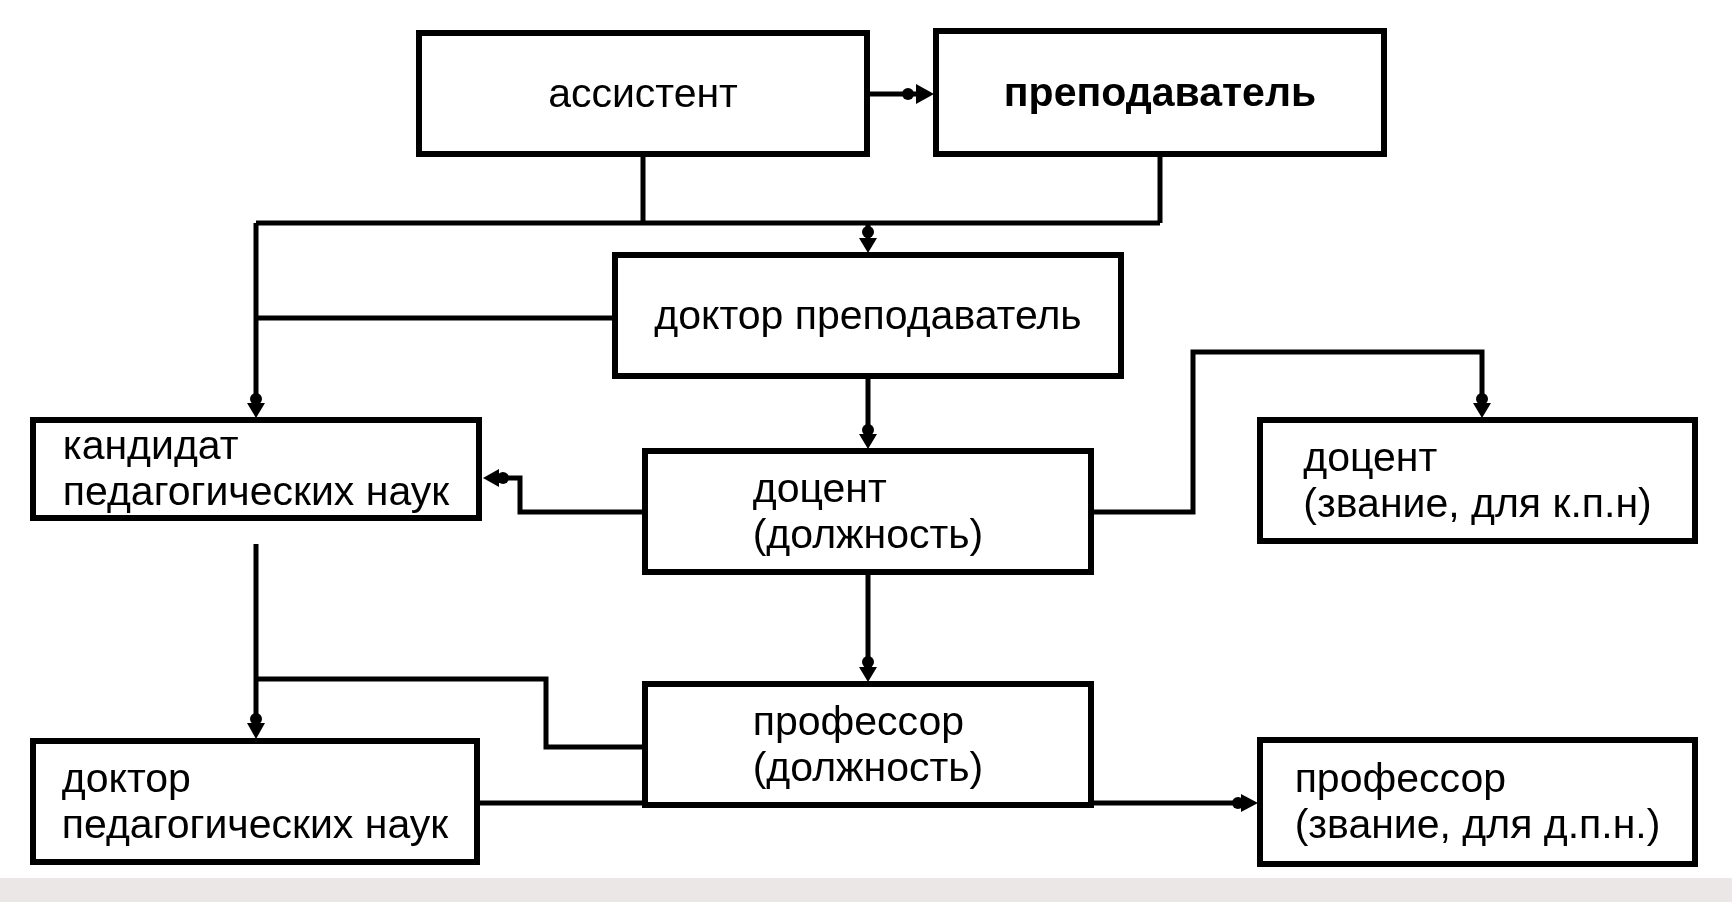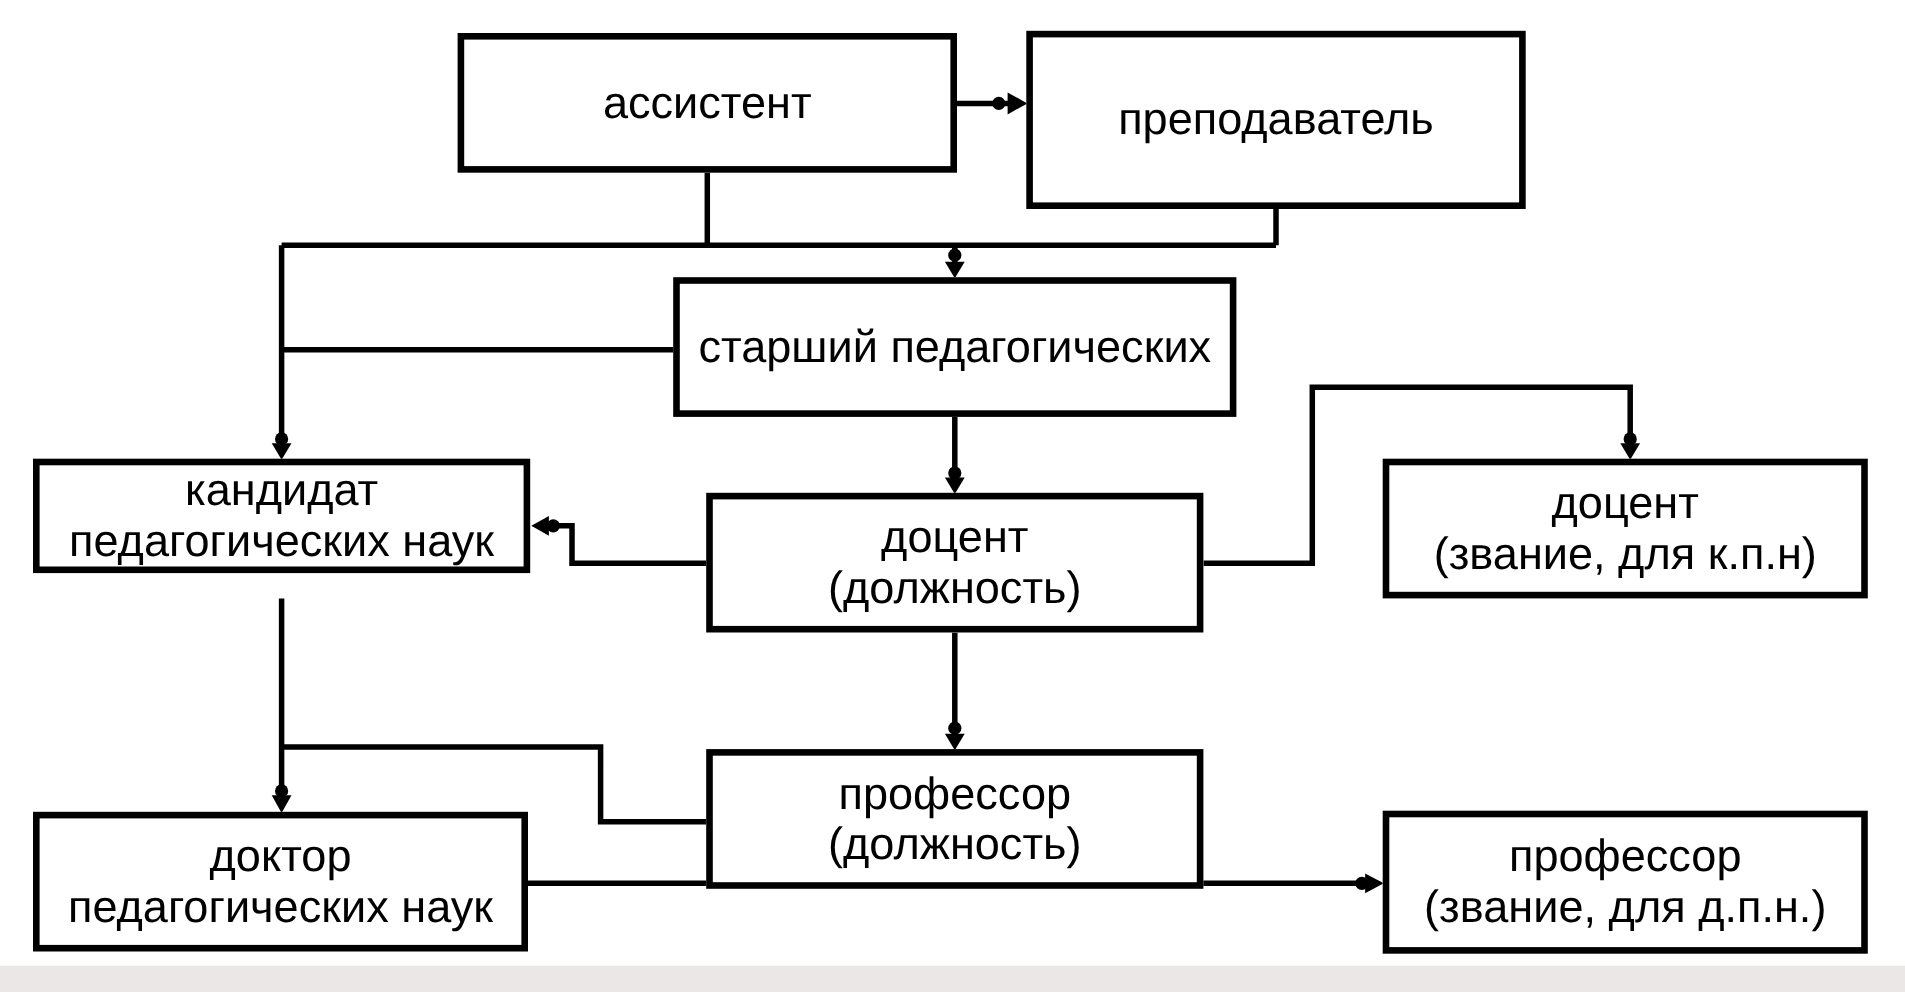--- a/index.html
+++ b/index.html
@@ -12,21 +12,20 @@
   }
   .connector-layer{position:absolute;left:0;top:0;width:1732px;height:902px;}
   .node{
     position:absolute;
     box-sizing:border-box;
     border:6px solid #000;
     background:#fff;
     display:flex;
     align-items:center;
     justify-content:center;
-    text-align:center;
     font-size:41px;
     line-height:1.12;
     color:#000;
     white-space:pre-line;
   }
   .footer-band{
     position:absolute;
     left:0;top:878px;
     width:1732px;height:24px;
     background:#ebe7e7;
@@ -85,23 +84,23 @@
       <path d="M499,469 L499,487 L483,478 Z"></path>
       <path d="M1473,403 L1491,403 L1482,418 Z"></path>
       <path d="M859,667 L877,667 L868,682 Z"></path>
       <path d="M247,723 L265,723 L256,739 Z"></path>
       <path d="M1241,794 L1241,812 L1258,803 Z"></path>
     </g>
   </svg>
 
   <div class="node" style="left:416px;top:30px;width:454px;height:127px;">ассистент</div>
 
-  <div class="node" style="left:933px;top:28px;width:454px;height:162px;">преподаватель</div>
+  <div class="node" style="left:933px;top:28px;width:454px;height:129px;font-weight:bold;">преподаватель</div>
 
-  <div class="node" style="left:612px;top:252px;width:512px;height:127px;">старший педагогических</div>
+  <div class="node" style="left:612px;top:252px;width:512px;height:127px;">доктор преподаватель</div>
 
   <div class="node" style="left:30px;top:417px;width:452px;height:104px;">кандидат
 педагогических наук</div>
 
   <div class="node" style="left:642px;top:448px;width:452px;height:127px;">доцент
 (должность)</div>
 
   <div class="node" style="left:1257px;top:417px;width:441px;height:127px;">доцент
 (звание, для к.п.н)</div>
 

